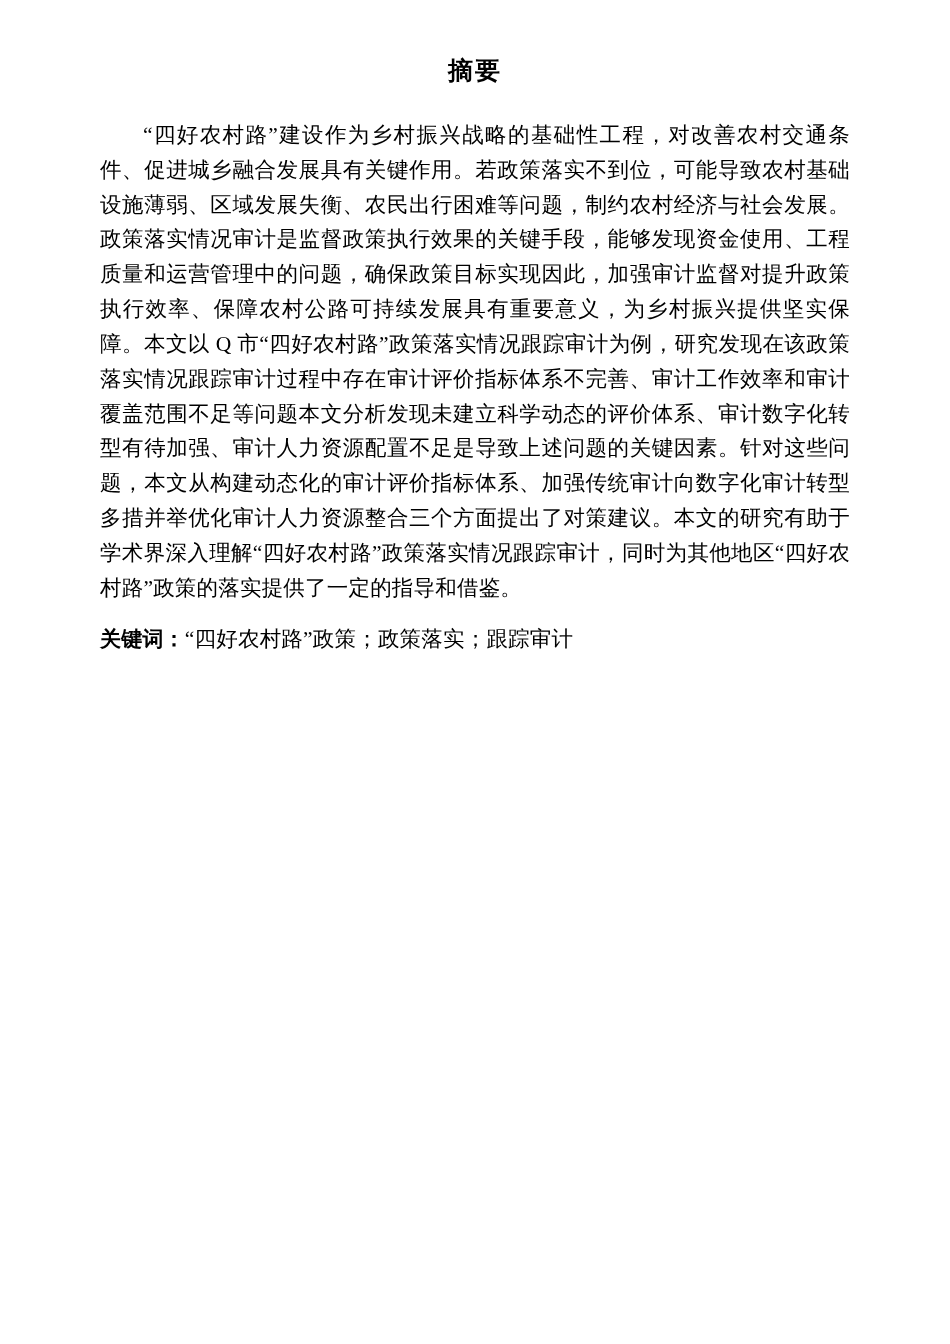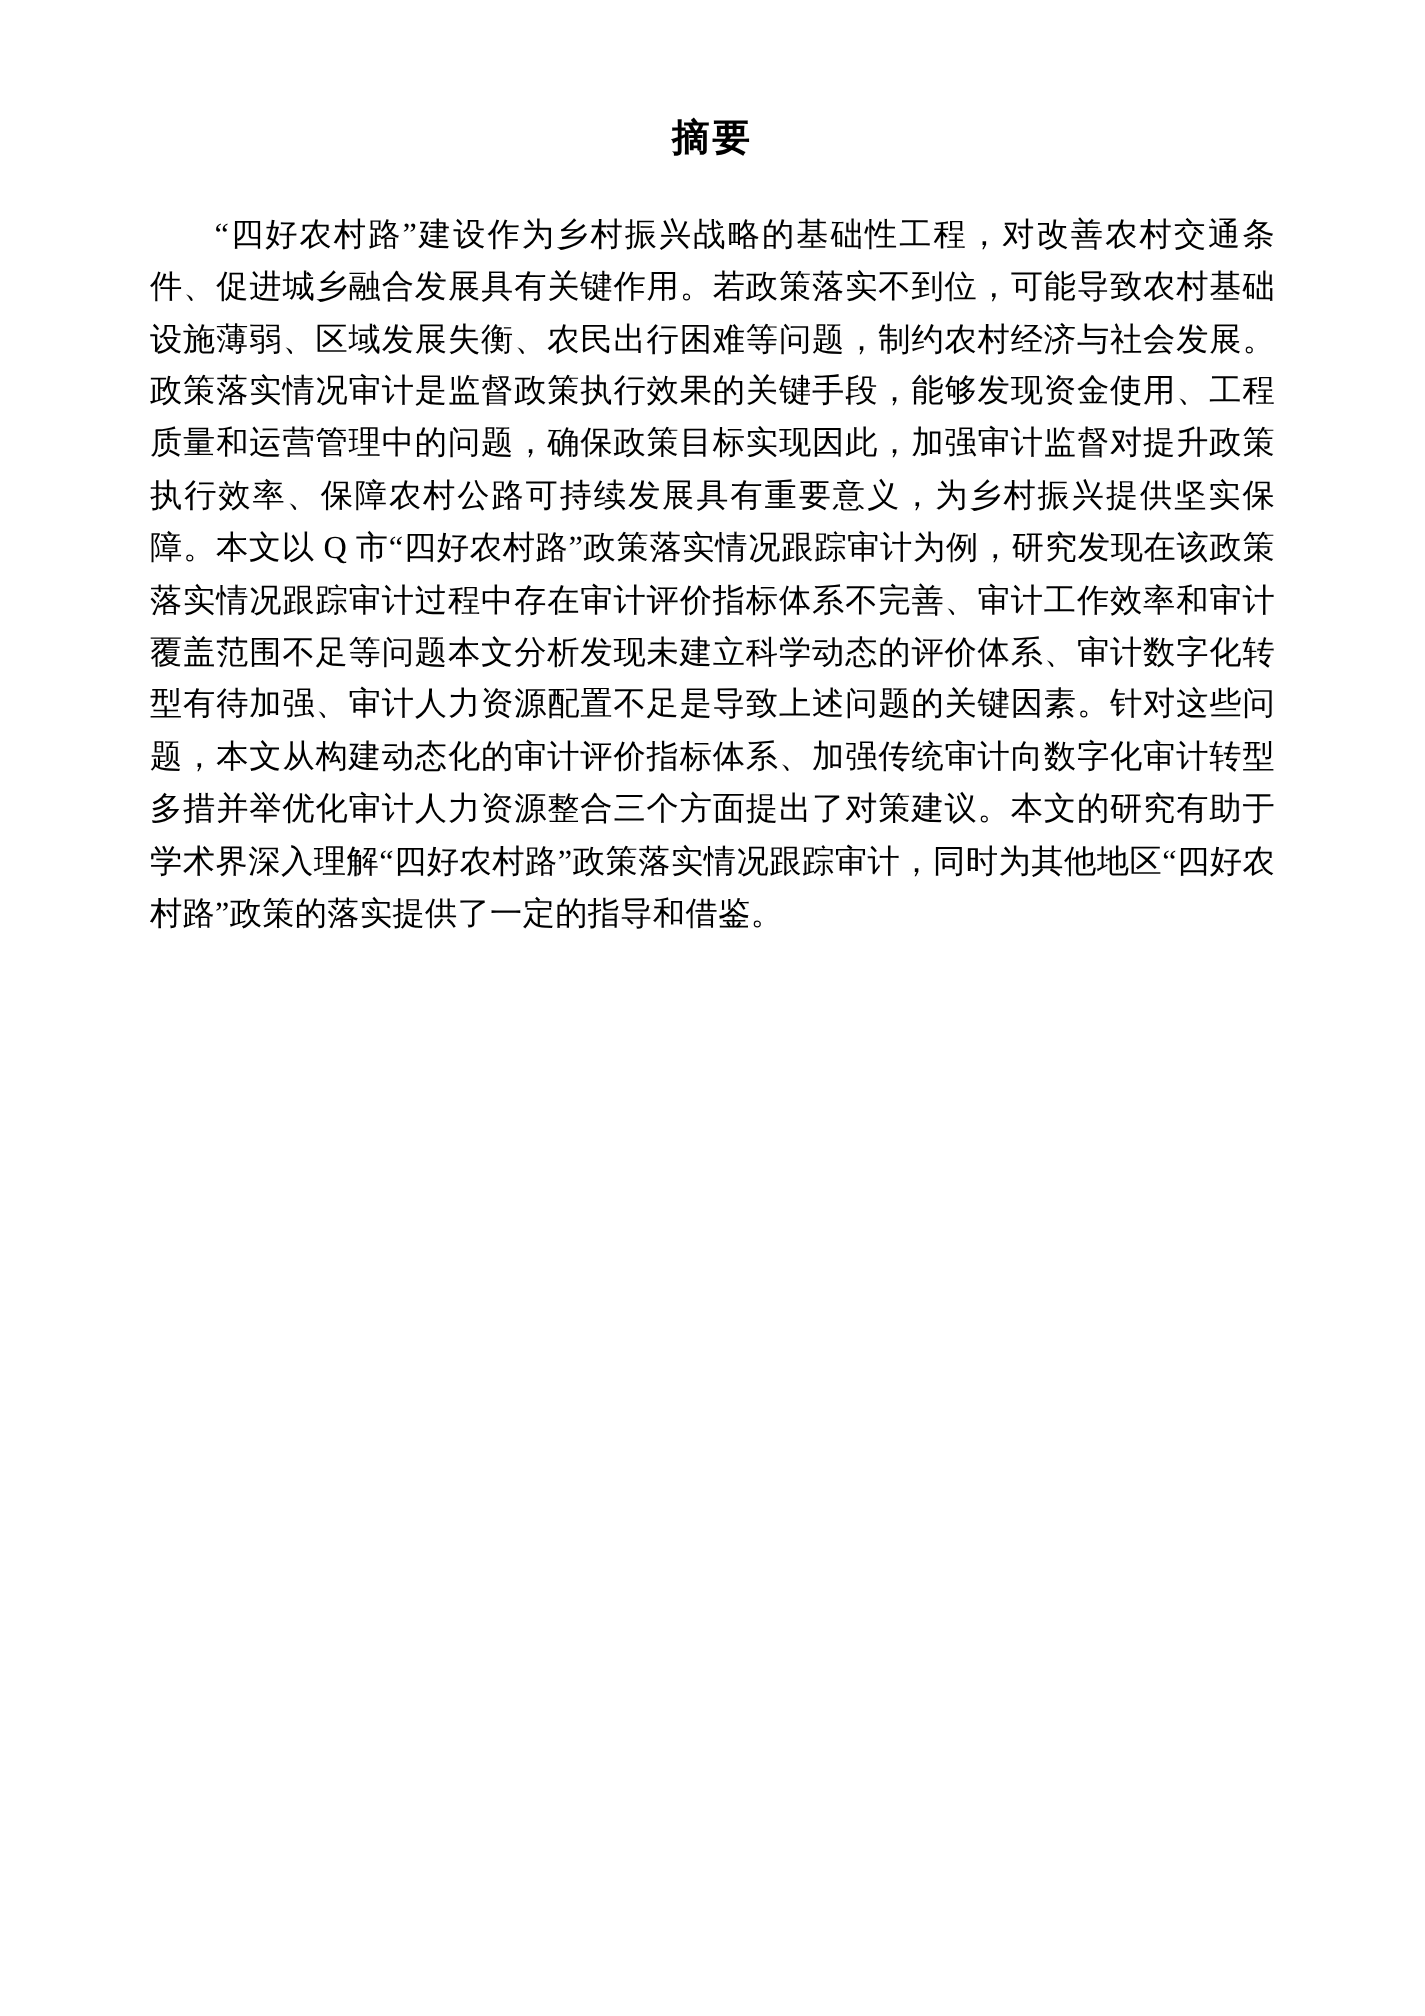--- a/index.html
+++ b/index.html
@@ -12,21 +12,21 @@
     height: 1344px;
     font-family: "Liberation Serif", "DejaVu Serif", serif;
     color: #000000;
     position: relative;
     overflow: hidden;
   }
   .page {
     box-sizing: border-box;
     width: 950px;
     height: 1344px;
-    padding: 74px 100px 60px 100px;
+    padding: 53px 100px 60px 100px;
     background: #ffffff;
   }
   .doc-title {
     text-align: center;
     font-family: "DejaVu Sans", "Liberation Sans", sans-serif;
     font-weight: bold;
     font-size: 25px;
     letter-spacing: 2px;
     margin: 0 0 30px 0;
     line-height: 1.4;
@@ -58,14 +58,17 @@
 </style>
 </head>
 <body>
 
 <div class="page">
 
   <h1 class="doc-title">摘要</h1>
 
   <p class="abstract-body">“四好农村路”建设作为乡村振兴战略的基础性工程，对改善农村交通条件、促进城乡融合发展具有关键作用。若政策落实不到位，可能导致农村基础设施薄弱、区域发展失衡、农民出行困难等问题，制约农村经济与社会发展。政策落实情况审计是监督政策执行效果的关键手段，能够发现资金使用、工程质量和运营管理中的问题，确保政策目标实现因此，加强审计监督对提升政策执行效率、保障农村公路可持续发展具有重要意义，为乡村振兴提供坚实保障。本文以 Q 市“四好农村路”政策落实情况跟踪审计为例，研究发现在该政策落实情况跟踪审计过程中存在审计评价指标体系不完善、审计工作效率和审计覆盖范围不足等问题本文分析发现未建立科学动态的评价体系、审计数字化转型有待加强、审计人力资源配置不足是导致上述问题的关键因素。针对这些问题，本文从构建动态化的审计评价指标体系、加强传统审计向数字化审计转型多措并举优化审计人力资源整合三个方面提出了对策建议。本文的研究有助于学术界深入理解“四好农村路”政策落实情况跟踪审计，同时为其他地区“四好农村路”政策的落实提供了一定的指导和借鉴。</p>
 
+  <p class="keywords-line">
+    <span class="keywords-label">关键词：</span><span class="keywords-value">“四好农村路”政策；政策落实；跟踪审计</span>
+  </p>
 
 </div>
 
 </body></html>

